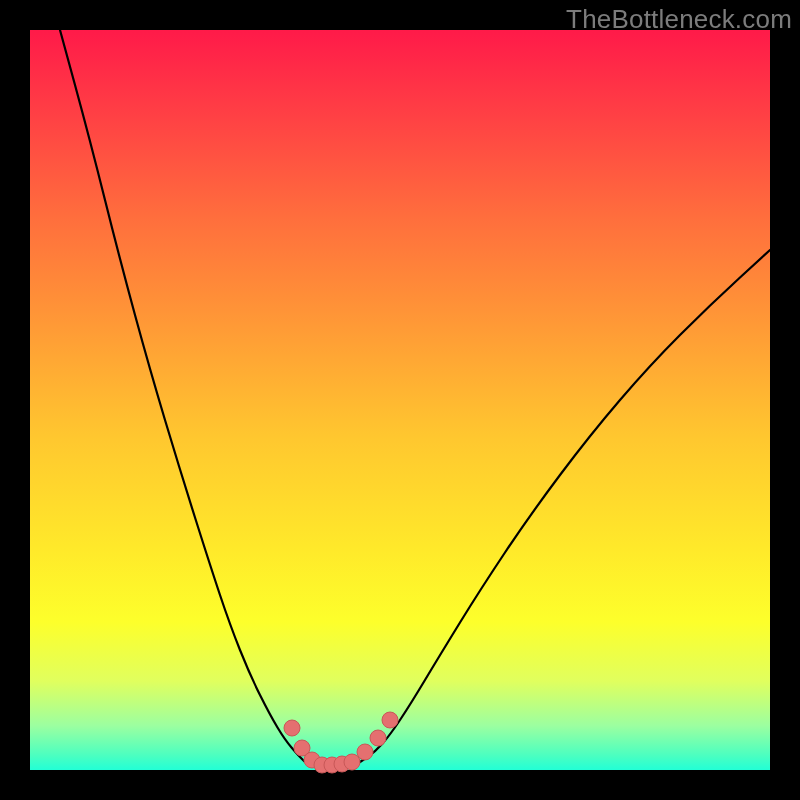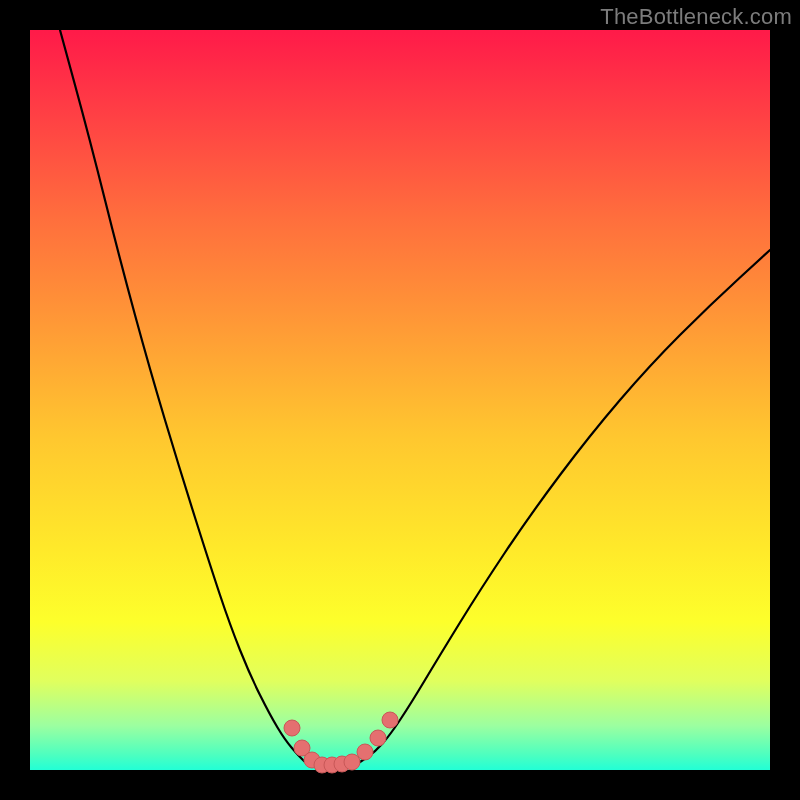--- a/index.html
+++ b/index.html
@@ -29,21 +29,21 @@
       #9cffa0 94%,
       #4cffc0 98%,
       #22ffd6 100%
     );
   }
   .watermark {
     position: absolute;
     top: 4px;
     right: 8px;
     color: #7c7c7c;
-    font-size: 22px;
+    font-size: 26px;
     font-weight: 500;
     letter-spacing: 0.2px;
     font-family: Arial, sans-serif;
   }
   svg.plot {
     position: absolute;
     left: 0;
     top: 0;
     width: 740px;
     height: 740px;

